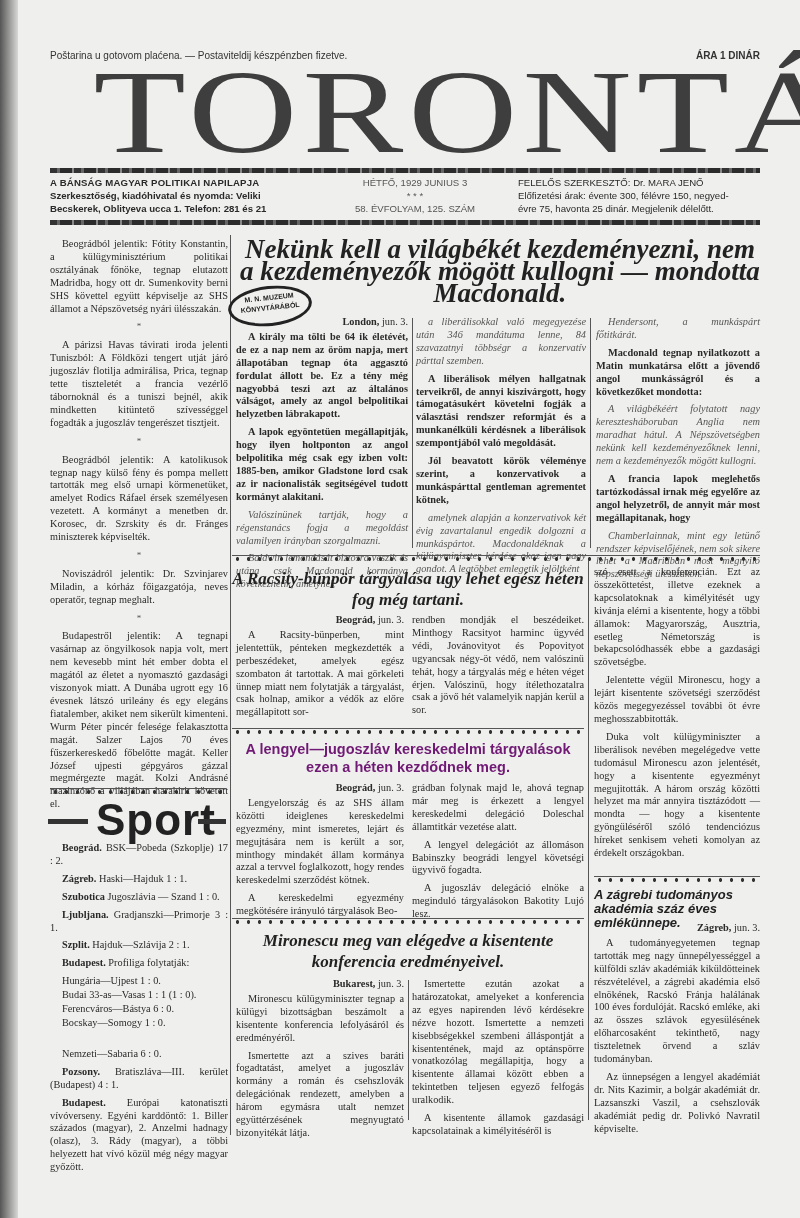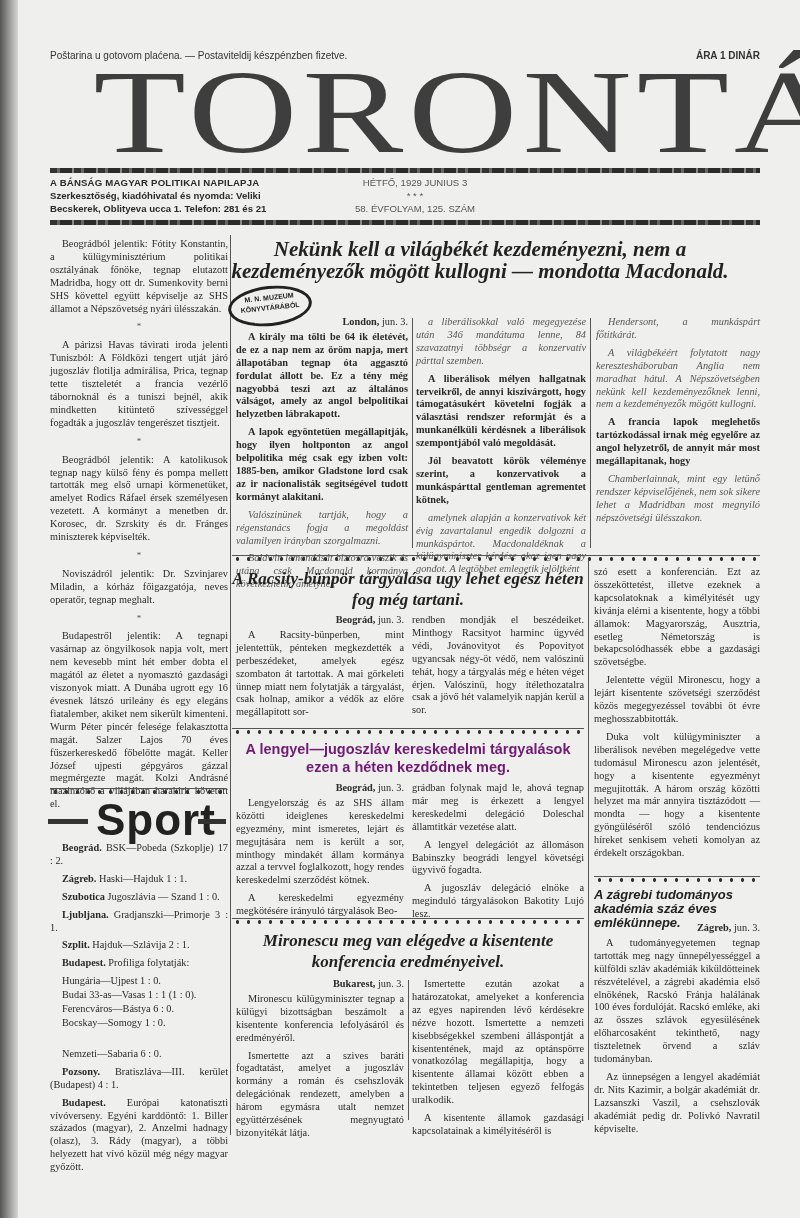--- a/index.html
+++ b/index.html
@@ -52,20 +52,25 @@
     <div class="c1">
       <div class="title1">A BÁNSÁG MAGYAR POLITIKAI NAPILAPJA</div>
       <div class="bold">Szerkesztőség, kiadóhivatal és nyomda: Veliki</div>
       <div class="bold">Becskerek, Oblityeva ucca 1. Telefon: 281 és 21</div>
     </div>
     <div class="c2">
       <div>HÉTFŐ, 1929 JUNIUS 3</div>
       <div>* * *</div>
       <div>58. ÉVFOLYAM, 125. SZÁM</div>
     </div>
+    <div class="c3">
+      <div>FELELŐS SZERKESZTŐ: Dr. MARA JENŐ</div>
+      <div>Előfizetési árak: évente 300, félévre 150, negyed-</div>
+      <div>évre 75, havonta 25 dinár. Megjelenik délelőtt.</div>
+    </div>
   </div>
 
   <div class="rule" style="top:220px;"></div>
 
   <div class="col" style="left:2px;top:238px;width:178px;">
     <p>Beográdból jelentik: Fótity Konstantin, a külügyminisztérium politikai osztályának főnöke, tegnap elutazott Madridba, hogy ott dr. Sumenkovity berni SHS követtel együtt képviselje az SHS államot a Népszövetség nyári ülésszakán.</p>
     <div class="star">*</div>
     <p>A párizsi Havas távirati iroda jelenti Tuniszból: A Földközi tengert utját járó jugoszláv flotilja admirálisa, Prica, tegnap tette tiszteletét a francia vezérlő tábornoknál és a tuniszi bejnél, akik mindketten kitüntető szívességgel fogadták a jugoszláv tengerészet tisztjeit.</p>
     <div class="star">*</div>
     <p>Beográdból jelentik: A katolikusok tegnap nagy külső fény és pompa mellett tartották meg első urnapi körmenetüket, amelyet Rodics Ráfael érsek személyesen vezetett. A kormányt a menetben dr. Korosec, dr. Szrskity és dr. Fránges miniszterek képviselték.</p>
@@ -94,21 +99,21 @@
     <p style="margin-bottom:1px;"><span>Budai 33-as—Vasas 1 : 1 (1 : 0).</span></p>
     <p style="margin-bottom:1px;"><span>Ferencváros—Bástya 6 : 0.</span></p>
     <p style="margin-bottom:18px;"><span>Bocskay—Somogy 1 : 0.</span></p>
     <p><span>Nemzeti—Sabaria 6 : 0.</span></p>
     <p><b>Pozsony.</b> <span>Bratiszláva—III. kerület (Budapest) 4 : 1.</span></p>
     <p><b>Budapest.</b> <span>Európai katonatiszti vívóverseny. Egyéni karddöntő: 1. Biller százados (magyar), 2. Anzelmi hadnagy (olasz), 3. Rády (magyar), a többi helyezett hat vívó közül még négy magyar győzött.</span></p>
   </div>
 
   <div class="vrule" style="left:182px;top:235px;height:900px;"></div>
 
-  <div class="hl-italic" style="position:absolute;left:168px;top:238px;width:528px;font-size:21px;line-height:22px;">Nekünk kell a világbékét kezdeményezni, nem a kezdeményezők mögött kullogni — mondotta Macdonald.</div>
+  <div class="hl-italic" style="position:absolute;left:188px;top:238px;width:528px;font-size:27px;line-height:22px;">Nekünk kell a világbékét kezdeményezni, nem a kezdeményezők mögött kullogni — mondotta Macdonald.</div>
 
   <div class="stamp" style="left:180px;">
     <div>M. N. MUZEUM</div>
     <div>KÖNYVTÁRÁBÓL</div>
   </div>
 
   <div class="col" style="left:188px;top:316px;width:172px;">
     <div class="dateline"><b>London,</b> <span>jun. 3.</span></div>
     <p class="bold">A király ma tölti be 64 ik életévét, de ez a nap nem az öröm napja, mert állapotában tegnap óta aggasztó fordulat állott be. Ez a tény még nagyobbá teszi azt az általános válságot, amely az angol belpolitikai helyzetben lábrakapott.</p>
     <p class="bold">A lapok egyöntetüen megállapitják, hogy ilyen holtponton az angol belpolitika még csak egy izben volt: 1885-ben, amikor Gladstone lord csak az ir nacionalisták segitségével tudott kormányt alakitani.</p>
@@ -118,20 +123,21 @@
   <div class="vrule" style="left:364px;top:318px;height:230px;"></div>
   <div class="col" style="left:368px;top:316px;width:170px;">
     <p class="ital">a liberálisokkal való megegyezése után 346 mandátuma lenne, 84 szavazatnyi többségr a konzervatív párttal szemben.</p>
     <p class="bold">A liberálisok mélyen hallgatnak terveikről, de annyi kiszivárgott, hogy támogatásukért követelni fogják a választási rendszer reformját és a munkanélküli kérdésnek a liberálisok szempontjából való megoldását.</p>
     <p class="bold">Jól beavatott körök véleménye szerint, a konzervativok a munkáspárttal gentleman agrementet kötnek,</p>
     <p class="ital">amelynek alapján a konzervativok két évig zavartalanul engedik dolgozni a munkáspártot. Macdonaldéknak a külügyminiszter kérdése okoz igen nagy gondot. A legtöbbet emlegetik jelöltként</p>
   </div>
   <div class="vrule" style="left:542px;top:318px;height:230px;"></div>
   <div class="col" style="left:548px;top:316px;width:164px;">
     <p class="ital">Hendersont, a munkáspárt főtitkárát.</p>
+    <p class="bold">Macdonald tegnap nyilatkozott a Matin munkatársa előtt a jövendő angol munkásságról és a következőket mondotta:</p>
     <p class="ital">A világbékéért folytatott nagy keresztesháboruban Anglia nem maradhat hátul. A Népszövetségben nekünk kell kezdeményezőknek lenni, nem a kezdeményezők mögött kullogni.</p>
     <p class="bold">A francia lapok meglehetős tartózkodással irnak még egyelőre az angol helyzetről, de annyit már most megállapitanak, hogy</p>
     <p class="ital">Chamberlainnak, mint egy letünő rendszer képviselőjének, nem sok sikere lehet a Madridban most megnyiló népszövetségi ülésszakon.</p>
   </div>
 
   <div class="dotrule" style="left:184px;top:555px;width:528px;"></div>
 
   <div class="hl-italic" style="position:absolute;left:184px;top:568px;width:352px;font-size:17px;line-height:21px;">A Racsity-bünpör tárgyalása ugy lehet egész héten fog még tartani.</div>
   <div class="col" style="left:188px;top:614px;width:168px;">
     <div class="dateline"><b>Beográd,</b> <span>jun. 3.</span></div>

